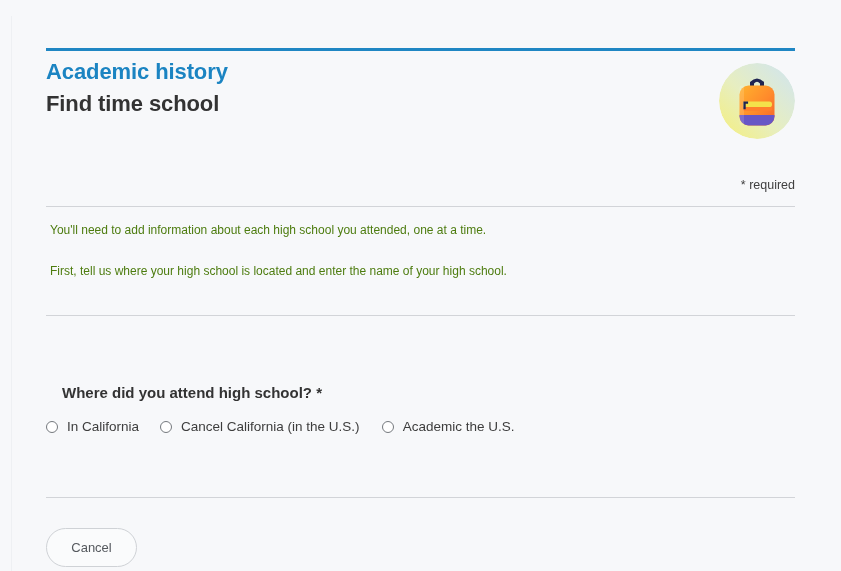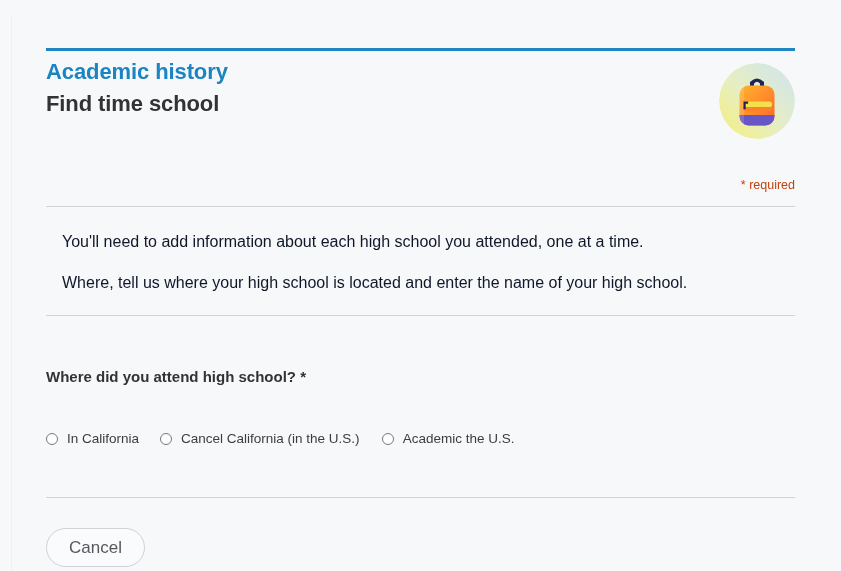--- a/index.html
+++ b/index.html
@@ -86,21 +86,21 @@
   .badge svg { display: block; }
 
   
   .required-note {
     position: absolute;
     left: 46px;
     top: 160px;
     width: 749px;
     text-align: right;
     font-size: 12.5px;
-    color: #c2410c;
+    color: #404040;
     line-height: 18px;
   }
 
   
   .rule {
     position: absolute;
     left: 46px;
     width: 749px;
     height: 1px;
     background: #d2d4d8;
@@ -110,56 +110,55 @@
   .rule-3 { top: 481px; }
 
   
   .intro {
     position: absolute;
     left: 46px;
     top: 200px;
     width: 749px;
   }
   .intro p {
-    margin: 16px;
-    font-size: 16px;
+    margin: 4px;
+    font-size: 12px;
     line-height: 20px;
-    color: #0f172a;
+    color: #4d7c0f;
   }
   .intro p.second { margin-top: 21px; }
 
   
   .question {
     position: absolute;
     left: 46px;
     top: 350px;
     width: 749px;
   }
   .question-label {
     font-size: 15px;
     font-weight: bold;
     color: #333333;
     line-height: 22px;
-    margin: 0;
+    margin: 16px;
   }
 
   
   .radio-group {
     position: absolute;
     left: 46px;
     top: 402px;
     width: 749px;
     display: flex;
     align-items: flex-start;
   }
   .radio-option {
     display: flex;
     align-items: center;
     cursor: pointer;
-    margin-top: 12px;
   }
   .radio-option:nth-child(1) { margin-right: 21px; }
   .radio-option:nth-child(2) { margin-right: 22px; }
   .radio-dot {
     width: 12px;
     height: 12px;
     border: 1px solid #75797e;
     border-radius: 50%;
     background: #ffffff;
     box-sizing: border-box;
@@ -183,21 +182,21 @@
   }
   .cancel-button {
     display: inline-block;
     min-width: 91px;
     padding: 10px 22px;
     border: 1px solid #cfd2d6;
     border-radius: 22px;
     background: #fafbfc;
     color: #55595e;
     font-family: "Liberation Sans", "DejaVu Sans", sans-serif;
-    font-size: 17px;
+    font-size: 13px;
     line-height: 17px;
     text-align: center;
     cursor: pointer;
     box-sizing: border-box;
   }
 </style>
 </head>
 <body>
 
 <div class="page">
@@ -245,21 +244,21 @@
       </svg>
     </div>
   </div>
 
   <div class="required-note">* required</div>
 
   <div class="rule rule-1"></div>
 
   <div class="intro">
     <p class="first">You'll need to add information about each high school you attended, one at a time.</p>
-    <p class="second">Where, tell us where your high school is located and enter the name of your high school.</p>
+    <p class="second">First, tell us where your high school is located and enter the name of your high school.</p>
   </div>
 
   <div class="rule rule-2"></div>
 
   <div class="question">
     <div class="question-label">Where did you attend high school? *</div>
   </div>
 
   <div class="radio-group">
     <label class="radio-option">

